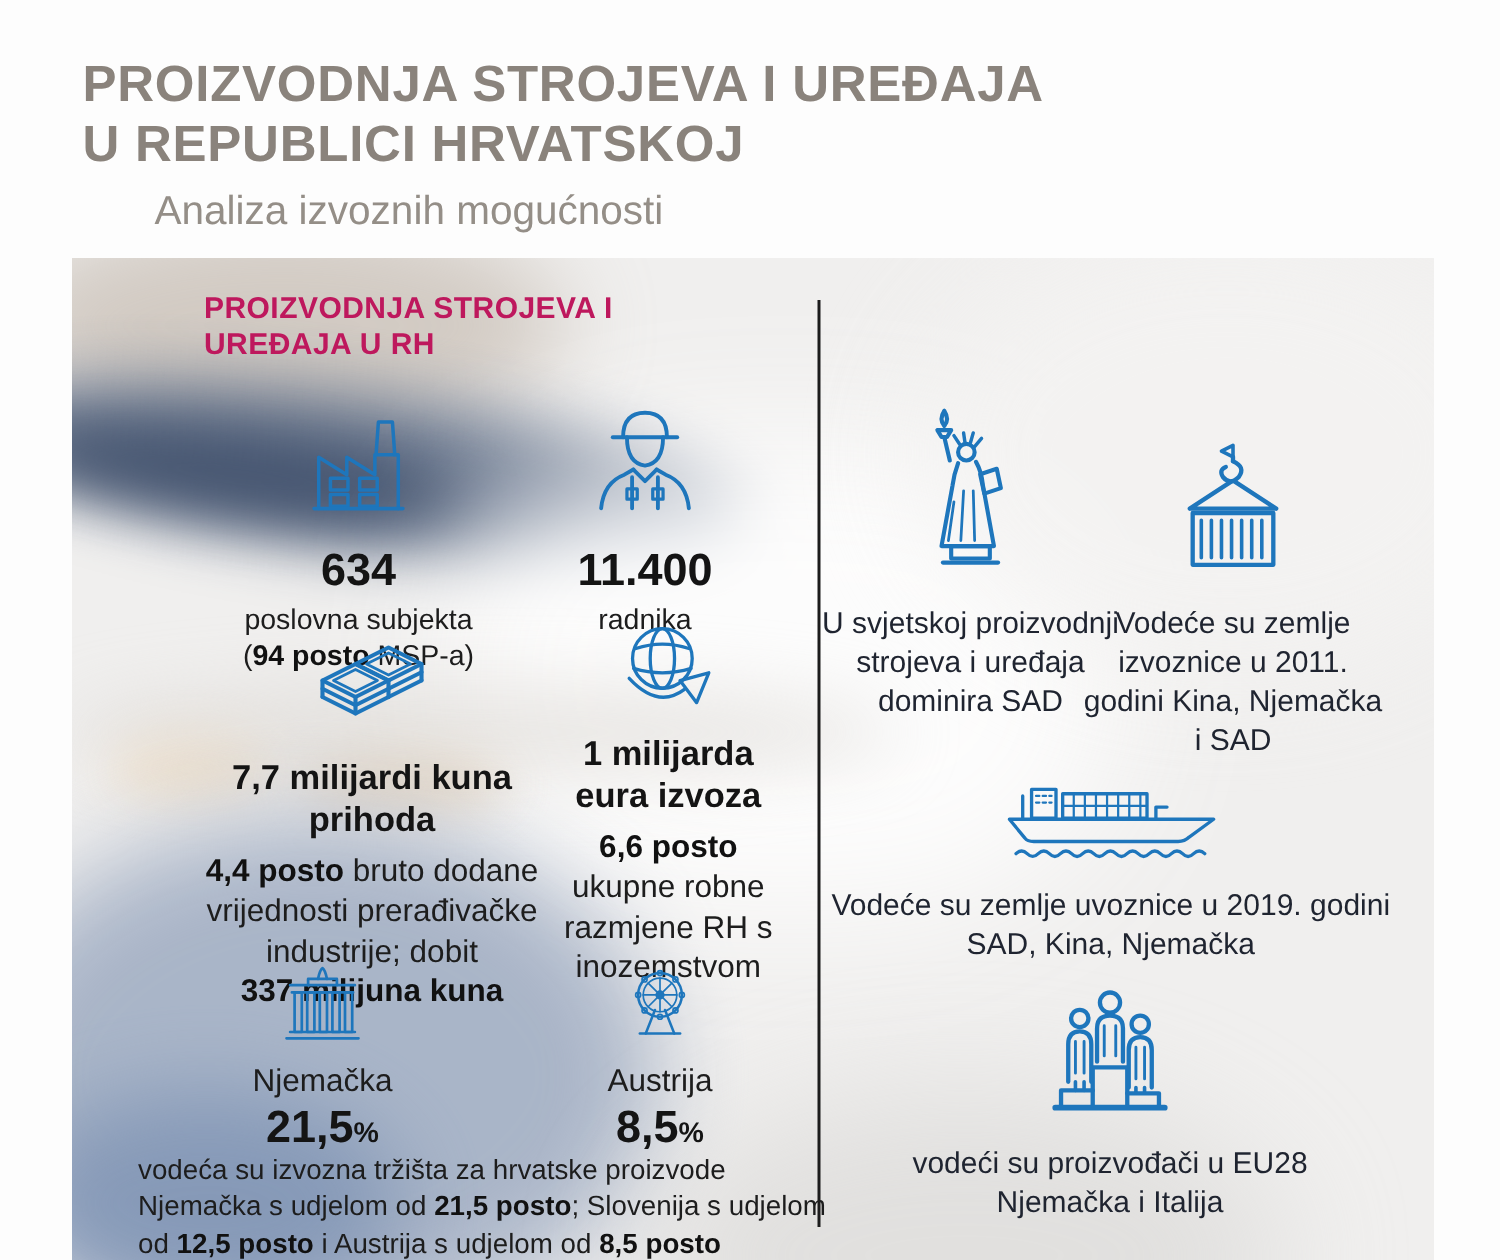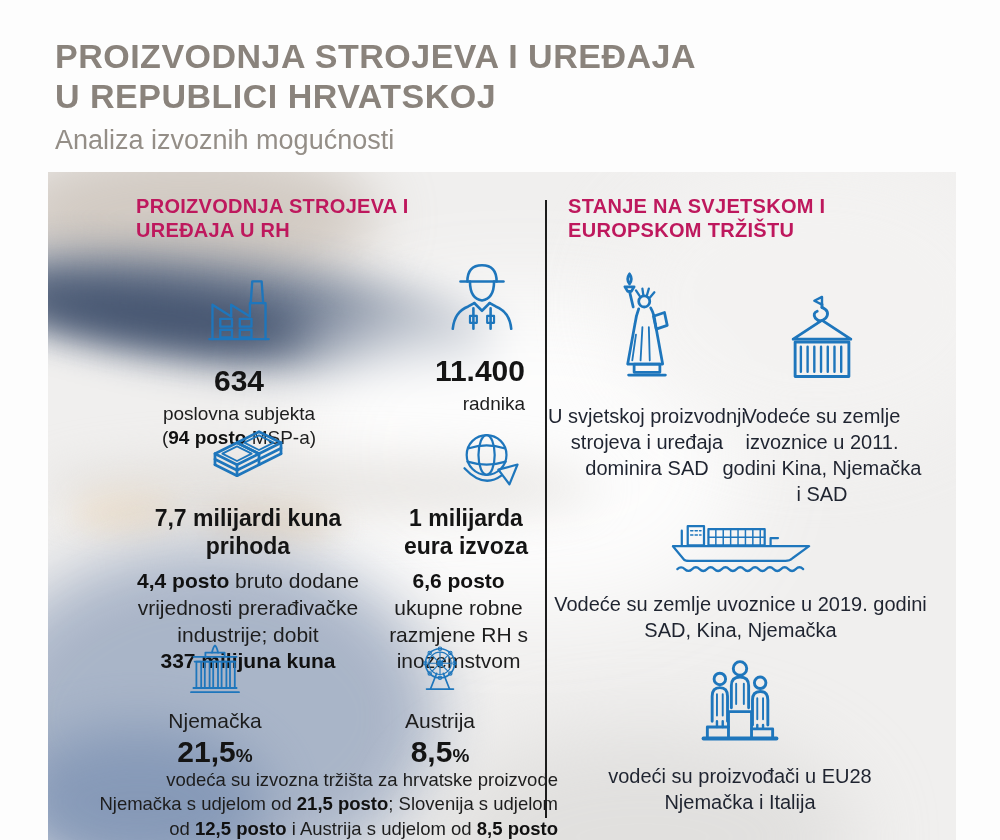--- a/index.html
+++ b/index.html
@@ -7,21 +7,21 @@
     --title-gray:#8a837c;
     --text-dark:#1d1d1d;
   }
   *{margin:0;padding:0;box-sizing:border-box;}
   body{background:#fdfdfd;font-family:"Liberation Sans",sans-serif;}
   #page{position:relative;width:1000px;height:840px;background:#fdfdfd;overflow:hidden;}
 
   
   .header{position:absolute;left:55px;top:36px;}
   .title{font-size:34px;font-weight:700;color:var(--title-gray);line-height:1.18;letter-spacing:.5px;white-space:pre-line;}
-  .subtitle{font-size:27px;font-weight:400;color:#948e87;margin-top:9px;}
+  .subtitle{font-size:27px;font-weight:400;color:#948e87;margin-top:9px;margin-left:48px;}
 
   
   .card{position:absolute;left:48px;top:172px;width:908px;height:668px;background:#f0efee;overflow:hidden;}
   .blob{position:absolute;border-radius:50%;pointer-events:none;}
   .b1{left:-50px;top:-30px;width:380px;height:150px;background:#b4a698;opacity:.5;filter:blur(30px);}
   .b2{left:-70px;top:92px;width:520px;height:100px;background:#5c6b84;opacity:.9;filter:blur(22px);transform:rotate(7deg);}
   .b3{left:-40px;top:118px;width:310px;height:55px;background:#3f4f6b;opacity:.85;filter:blur(18px);transform:rotate(7deg);}
   .b4{left:250px;top:120px;width:450px;height:320px;background:#ffffff;opacity:.85;filter:blur(45px);border-radius:40%;}
   .b5{left:25px;top:318px;width:110px;height:45px;background:#f3e3cd;opacity:.9;filter:blur(16px);}
   .b6{left:150px;top:330px;width:140px;height:40px;background:#e8d5bd;opacity:.8;filter:blur(16px);}
@@ -43,21 +43,21 @@
   .stat-value{font-size:30px;font-weight:700;color:#141414;margin-top:12px;}
   .stat-label{font-size:19px;line-height:1.28;white-space:pre-line;margin-top:4px;}
   .stat-headline{font-size:23px;font-weight:700;line-height:1.2;margin-top:11px;white-space:pre-line;color:#141414;}
   .stat-note{font-size:21px;line-height:1.27;margin-top:8px;white-space:pre-line;}
   .stat-note b,.footnote b,.stat-label b{font-weight:700;color:#111;}
 
   .market-name{font-size:21px;margin-top:9px;}
   .market-value{font-size:30px;font-weight:700;color:#141414;margin-top:2px;}
   .market-value .pct{font-size:19px;}
 
-  .footnote{position:absolute;left:30px;top:596px;width:480px;text-align:right;font-size:18.5px;line-height:1.32;white-space:pre-line;color:var(--text-dark);}
+  .footnote{position:absolute;left:44px;top:596px;width:480px;text-align:left;font-size:18.5px;line-height:1.32;white-space:pre-line;color:var(--text-dark);}
 
   .fact-text{font-size:20px;line-height:1.3;white-space:pre-line;margin-top:13px;color:#1f2430;}
 
   
   svg.icon{stroke:var(--accent);fill:none;stroke-width:3;stroke-linecap:round;stroke-linejoin:round;}
   svg.icon .thin{stroke-width:2;}
   svg.icon .mid{stroke-width:2.5;}
 </style>
 </head>
 <body>
@@ -80,41 +80,39 @@
     <div class="blob b7"></div>
     <div class="blob b8"></div>
     <div class="blob b9"></div>
     <div class="blob b10"></div>
     <div class="blob b11"></div>
 
     <div class="divider"></div>
 
     <div class="col-heading left-heading">PROIZVODNJA STROJEVA I
 UREĐAJA U RH</div>
-    <div class="col-heading right-heading">STANJE NA SVJETSKOM I
-EUROPSKOM TRŽIŠTU</div>
 
     <div class="stat" style="left:96px;top:86px;width:190px;">
       <div class="icon-box" style="height:94px;">
         <svg class="icon" width="78" height="82" viewBox="0 0 100 100">
           <path d="M16 86 V42 L40 57 V42 L64 57 V40 H84 V86"></path>
           <path d="M65 40 L67 12 H79 L81 40"></path>
           <rect x="26" y="60" width="15" height="10"></rect>
           <rect x="51" y="60" width="15" height="10"></rect>
           <rect x="26" y="74" width="15" height="10"></rect>
           <rect x="51" y="74" width="15" height="10"></rect>
           <path d="M12 86 H88"></path>
         </svg>
       </div>
       <div class="stat-value">634</div>
       <div class="stat-label"><span>poslovna subjekta
 (</span><b>94 posto</b><span> MSP-a)</span></div>
     </div>
 
-    <div class="stat" style="left:287px;top:76px;width:190px;align-items:flex-end;">
+    <div class="stat" style="left:287px;top:86px;width:190px;">
       <div class="icon-box" style="height:94px;">
         <svg class="icon" width="86" height="90" viewBox="0 0 100 100">
           <path d="M33 32 Q33 13 50 13 Q67 13 67 32"></path>
           <path d="M25 32 H75"></path>
           <path d="M36 32 Q36 52 50 54 Q64 52 64 32"></path>
           <path d="M41 57 L50 66 L59 57"></path>
           <path d="M16 87 Q18 67 34 61 L41 57"></path>
           <path d="M84 87 Q82 67 66 61 L59 57"></path>
           <path d="M40 63 V87 M60 63 V87"></path>
           <rect class="mid" x="36" y="72" width="8" height="8"></rect>
@@ -140,21 +138,21 @@
         </svg>
       </div>
       <div class="stat-headline">7,7 milijardi kuna
 prihoda</div>
       <div class="stat-note"><b>4,4 posto</b><span> bruto dodane
 vrijednosti prerađivačke
 industrije; dobit
 </span><b>337 milijuna kuna</b></div>
     </div>
 
-    <div class="stat" style="left:315px;top:252px;width:165px;align-items:flex-end;">
+    <div class="stat" style="left:315px;top:236px;width:165px;">
       <div class="icon-box" style="height:70px;">
         <svg class="icon" width="74" height="70" viewBox="0 0 100 95">
           <circle cx="44" cy="42" r="27"></circle>
           <ellipse cx="44" cy="42" rx="11" ry="27"></ellipse>
           <path d="M20 33 Q44 25 68 33"></path>
           <path d="M18 51 Q44 59 70 51"></path>
           <path d="M14 60 Q40 88 64 70"></path>
           <path d="M60 62 L86 55 L75 82 Z"></path>
         </svg>
       </div>

